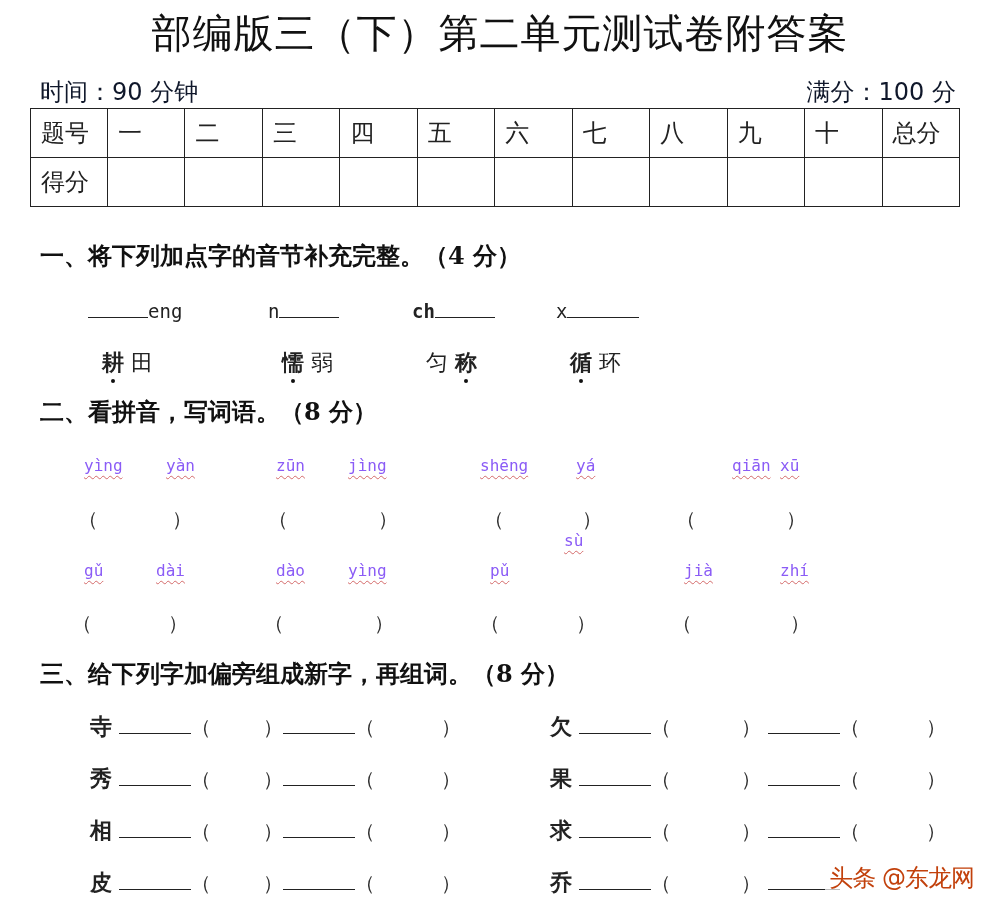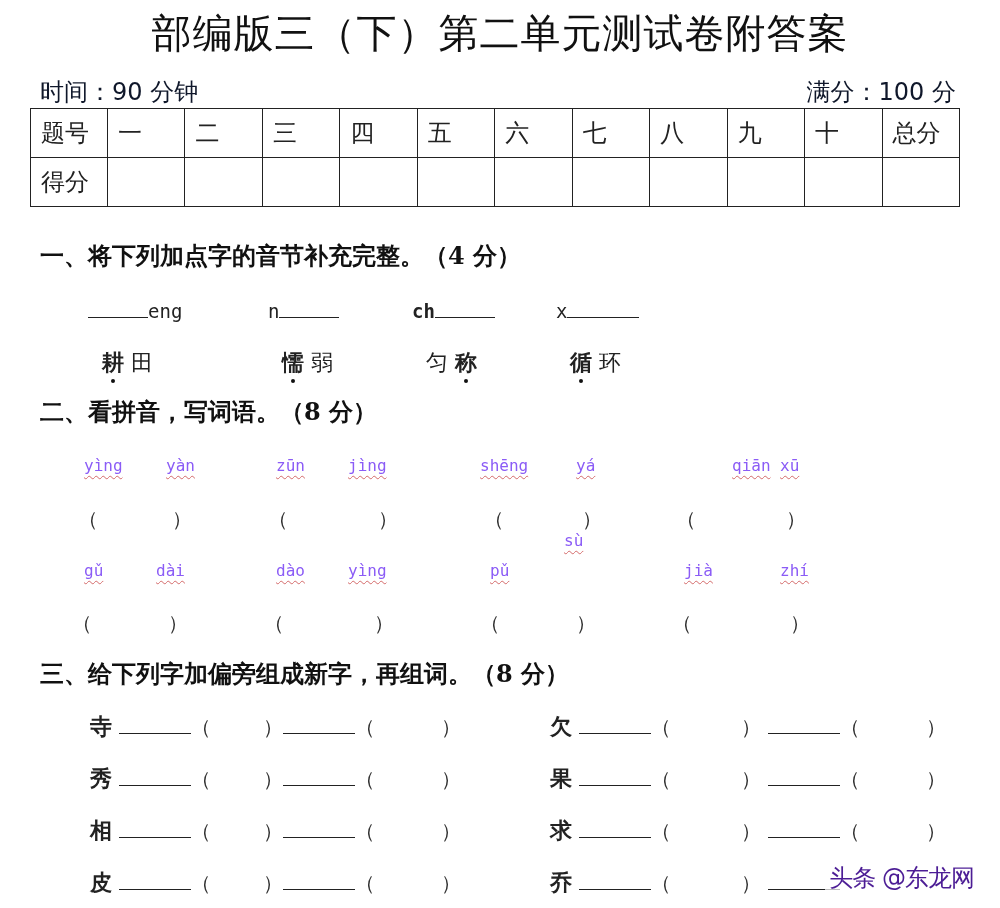--- a/index.html
+++ b/index.html
@@ -58,21 +58,21 @@
 
   .q3 {
     font-family: "DejaVu Sans", "Liberation Sans", sans-serif; font-size: 22px; color: #222;
   }
   .q3 .char { font-weight: bold; }
   .q3 .ul { display: inline-block; width: 72px; border-bottom: 1.5px solid #222; height: 20px; vertical-align: baseline; }
   .q3 .p { font-size: 20px; color: #333; }
 
   .watermark {
     right: 22px; bottom: 14px; font-family: "DejaVu Sans", "Liberation Sans", sans-serif;
-    font-size: 24px; color: #4c1d95; letter-spacing: -1px; background: rgba(255,255,255,0.7);
+    font-size: 24px; color: #c2410c; letter-spacing: -1px; background: rgba(255,255,255,0.7);
     padding: 0 4px;
   }
 </style>
 </head>
 <body>
 
 <div class="abs title">部编版三（下）第二单元测试卷附答案</div>
 <div class="abs meta left">时间：90 分钟</div>
 <div class="abs meta right">满分：100 分</div>
 

